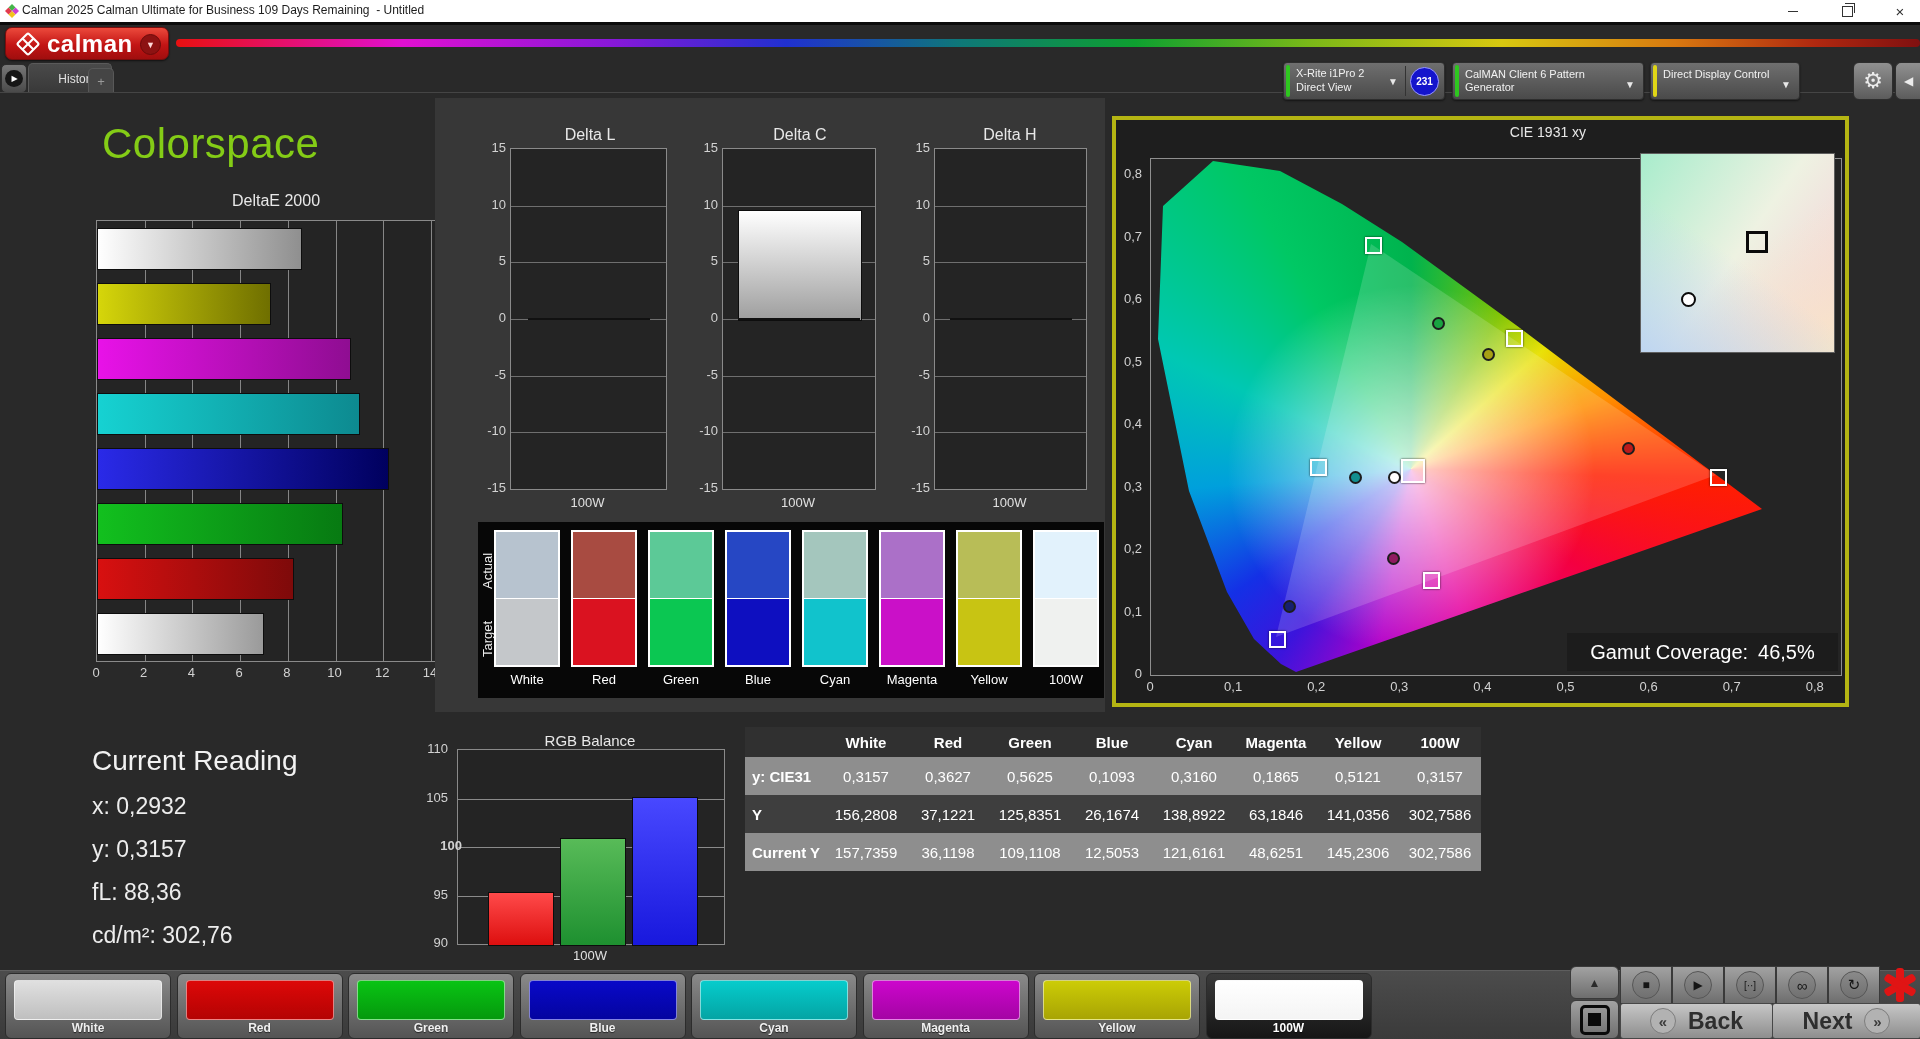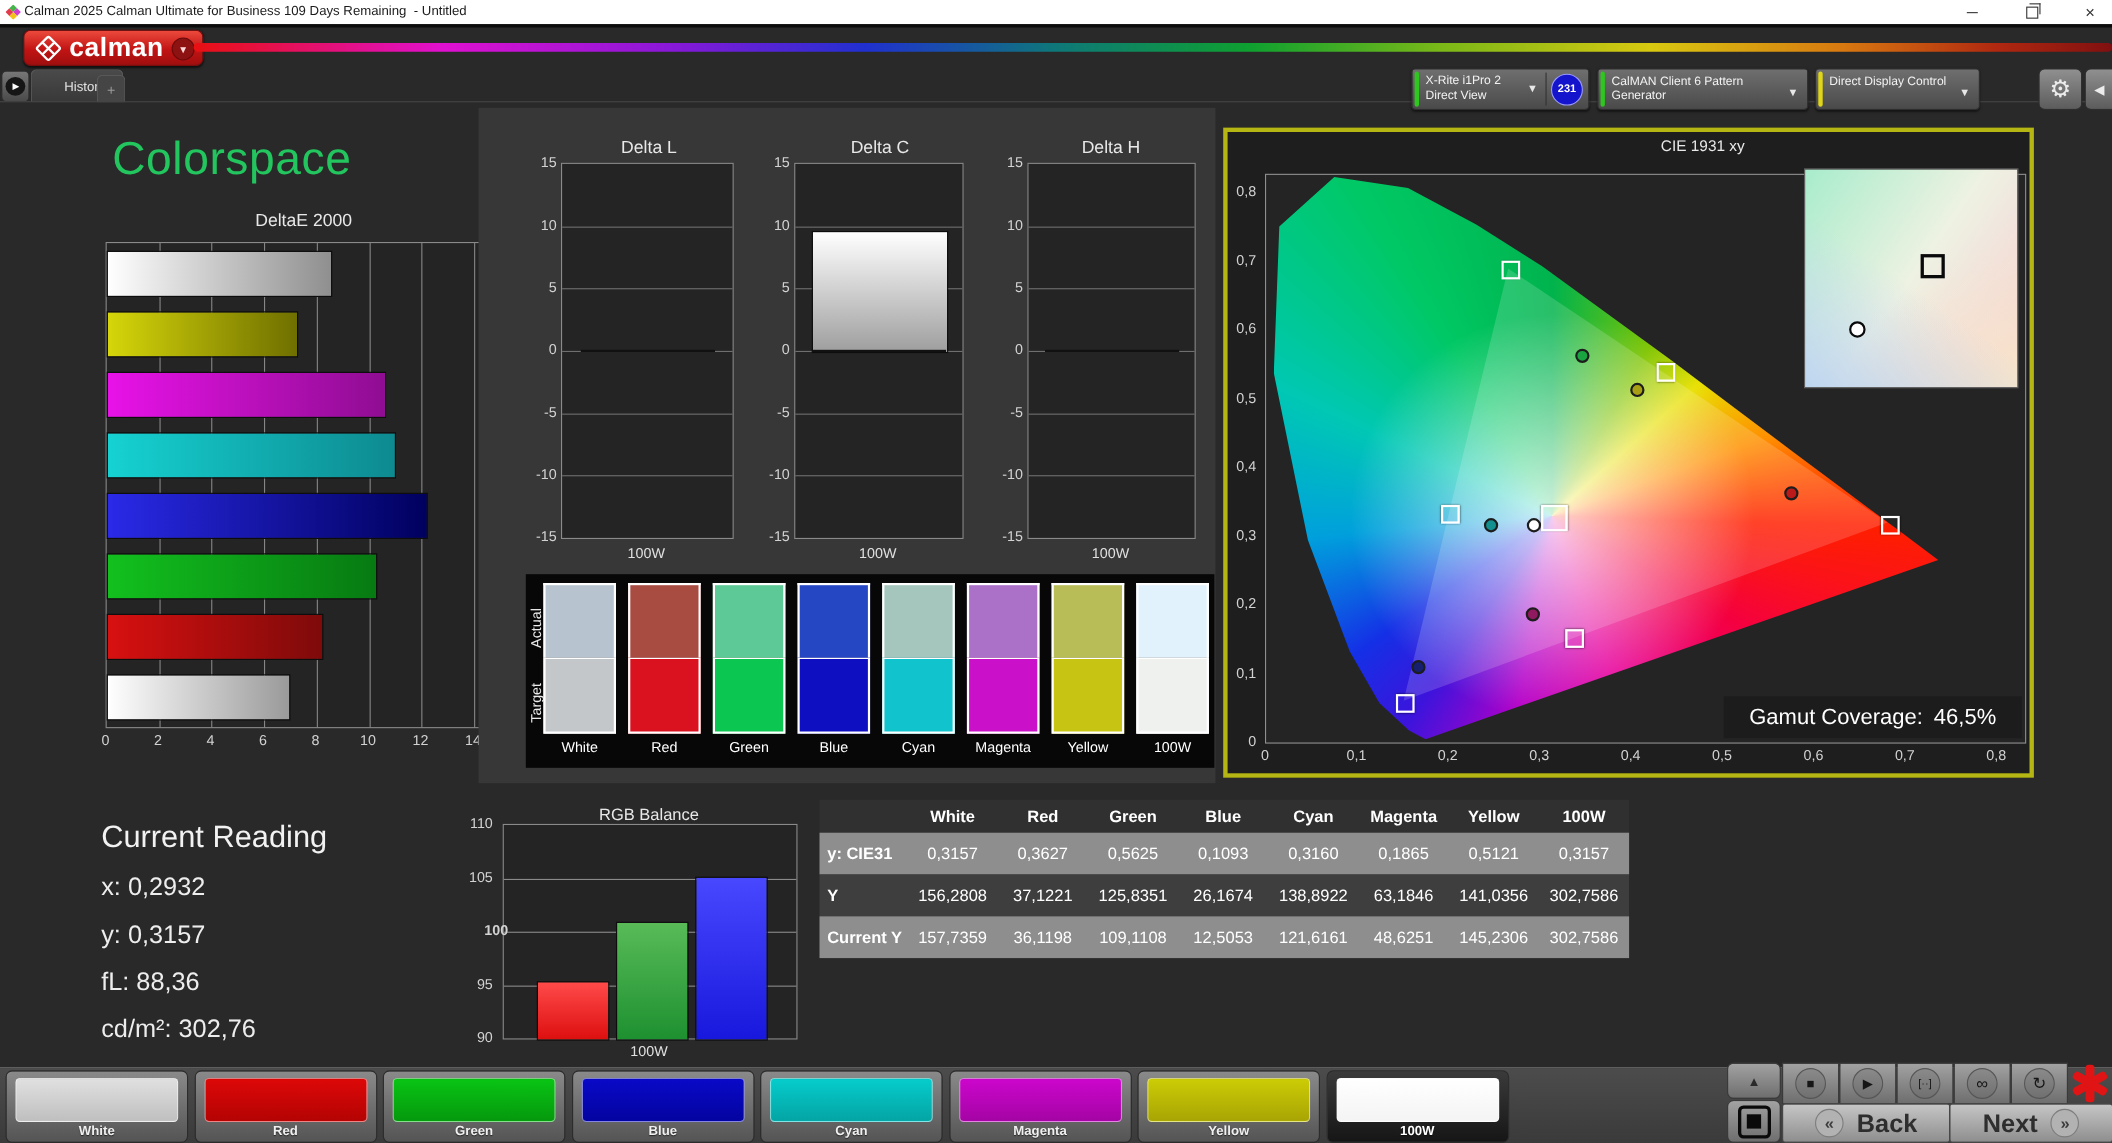--- a/index.html
+++ b/index.html
@@ -8,39 +8,39 @@
   
   .titlebar{left:0;top:0;width:1920px;height:22px;background:#ffffff;color:#1a1a1a;}
   .titlebar .ttext{position:absolute;left:22px;top:3px;font-size:12px;color:#1c1c1c;white-space:pre;}
   .winbtn{position:absolute;top:0;width:46px;height:22px;display:flex;align-items:center;justify-content:center;}
   .minbar{width:10px;height:0;border-bottom:1px solid #333;}
   .restoreglyph{width:9px;height:9px;border:1px solid #333;position:relative;background:#fff;}
   .restoreglyph::before{content:"";position:absolute;left:2px;top:-4px;width:9px;height:9px;border:1px solid #333;border-bottom:none;border-left:none;}
   .closeglyph{font-size:15px;color:#333;line-height:1;}
   .tb-sep{left:0;top:22px;width:1920px;height:3px;background:#0c0c0c;}
   
-  .logo{left:5px;top:27px;width:162px;height:31px;border-radius:7px;background:linear-gradient(#ec4a3c,#c21414 55%,#a00e0e);border:1px solid #7a0c0c;display:flex;align-items:center;box-shadow:0 1px 2px rgba(0,0,0,.6);margin-left:16px;}
+  .logo{left:5px;top:27px;width:162px;height:31px;border-radius:7px;background:linear-gradient(#ec4a3c,#c21414 55%,#a00e0e);border:1px solid #7a0c0c;display:flex;align-items:center;box-shadow:0 1px 2px rgba(0,0,0,.6);}
   .logo .ltext{color:#fff;font-size:24px;font-weight:bold;letter-spacing:0.5px;margin-left:6px;}
   .logo-caret{position:absolute;right:7px;top:6px;width:19px;height:19px;border-radius:50%;background:#8d1212;border:1px solid #6d0a0a;display:flex;align-items:center;justify-content:center;color:#ffd9d9;font-size:9px;}
   .rainbow{left:176px;top:39px;width:1744px;height:8px;border-radius:4px;background:linear-gradient(to right,#e81010 0%,#e010d0 13%,#8818d8 25%,#2030d0 35%,#0e7878 45%,#0ea030 55%,#7ab818 65%,#d8c810 76%,#d87810 86%,#b02810 94%,#801010 100%);}
   
   .tab-arrow{left:1px;top:64px;width:24px;height:27px;border-radius:5px;background:linear-gradient(#777,#4a4a4a);border:1px solid #2d2d2d;display:flex;align-items:center;justify-content:center;}
   .tab-arrow .circ{width:17px;height:17px;border-radius:50%;background:#161616;color:#fff;font-size:8px;display:flex;align-items:center;justify-content:center;padding-left:1px;}
   .tab{left:28px;top:63px;width:58px;height:29px;background:linear-gradient(#4a4a4a,#383838);border:1px solid #5a5a5a;border-bottom:none;border-radius:5px 5px 0 0;color:#e2e2e2;font-size:12px;display:flex;align-items:center;justify-content:center;padding-left:24px;}
   .tab-add{left:88px;top:68px;width:24px;height:24px;background:#454545;border:1px solid #585858;border-bottom:none;border-radius:5px 5px 0 0;color:#9a9a9a;font-size:13px;display:flex;align-items:center;justify-content:center;}
   .tabline{left:0;top:92px;width:1920px;height:1px;background:#454545;}
   
   .drop{top:62px;height:36px;background:linear-gradient(#6f6f6f,#4a4a4a);border:1px solid #2e2e2e;border-radius:4px;color:#f2f2f2;box-shadow:0 1px 2px rgba(0,0,0,.5);}
   .drop .stripe{position:absolute;left:2px;top:2px;bottom:2px;width:4px;border-radius:2px;}
   .drop .caret{position:absolute;color:#e8e8e8;font-size:10px;}
   .drop .dtext{position:absolute;left:12px;font-size:11px;line-height:13px;}
   .badge{position:absolute;width:27px;height:27px;border-radius:50%;background:#1414cc;border:1px solid #9a9aff;color:#fff;font-size:10px;font-weight:bold;display:flex;align-items:center;justify-content:center;}
   .sqbtn{top:62px;height:36px;background:linear-gradient(#909090,#5c5c5c);border:1px solid #2e2e2e;border-radius:6px;display:flex;align-items:center;justify-content:center;color:#ececec;}
   
-  .pagetitle{left:102px;top:120px;font-size:42px;font-weight:300;color:#22c55e;letter-spacing:0.5px;}
+  .pagetitle{left:102px;top:120px;font-size:42px;font-weight:300;color:#84cc16;letter-spacing:0.5px;}
   .chart-title{position:absolute;color:#e8e8e8;font-size:16px;text-align:center;}
   
   .plot{position:absolute;background:#242424;border:1px solid #8a8a8a;}
   .vgrid{position:absolute;top:0;bottom:0;width:1px;background:rgba(215,215,215,.55);}
   .hgrid{position:absolute;left:0;right:0;height:1px;background:#6f6f6f;}
   .hbar{position:absolute;left:0;height:40px;border:1px solid #0d0d0d;}
   .xtick{position:absolute;width:40px;text-align:center;color:#d2d2d2;font-size:13px;}
   .ytick{position:absolute;width:34px;text-align:right;color:#d2d2d2;font-size:13px;}
   .xlabel{position:absolute;color:#e0e0e0;font-size:13px;text-align:center;}
   .vbar{position:absolute;border:1px solid #0d0d0d;}

